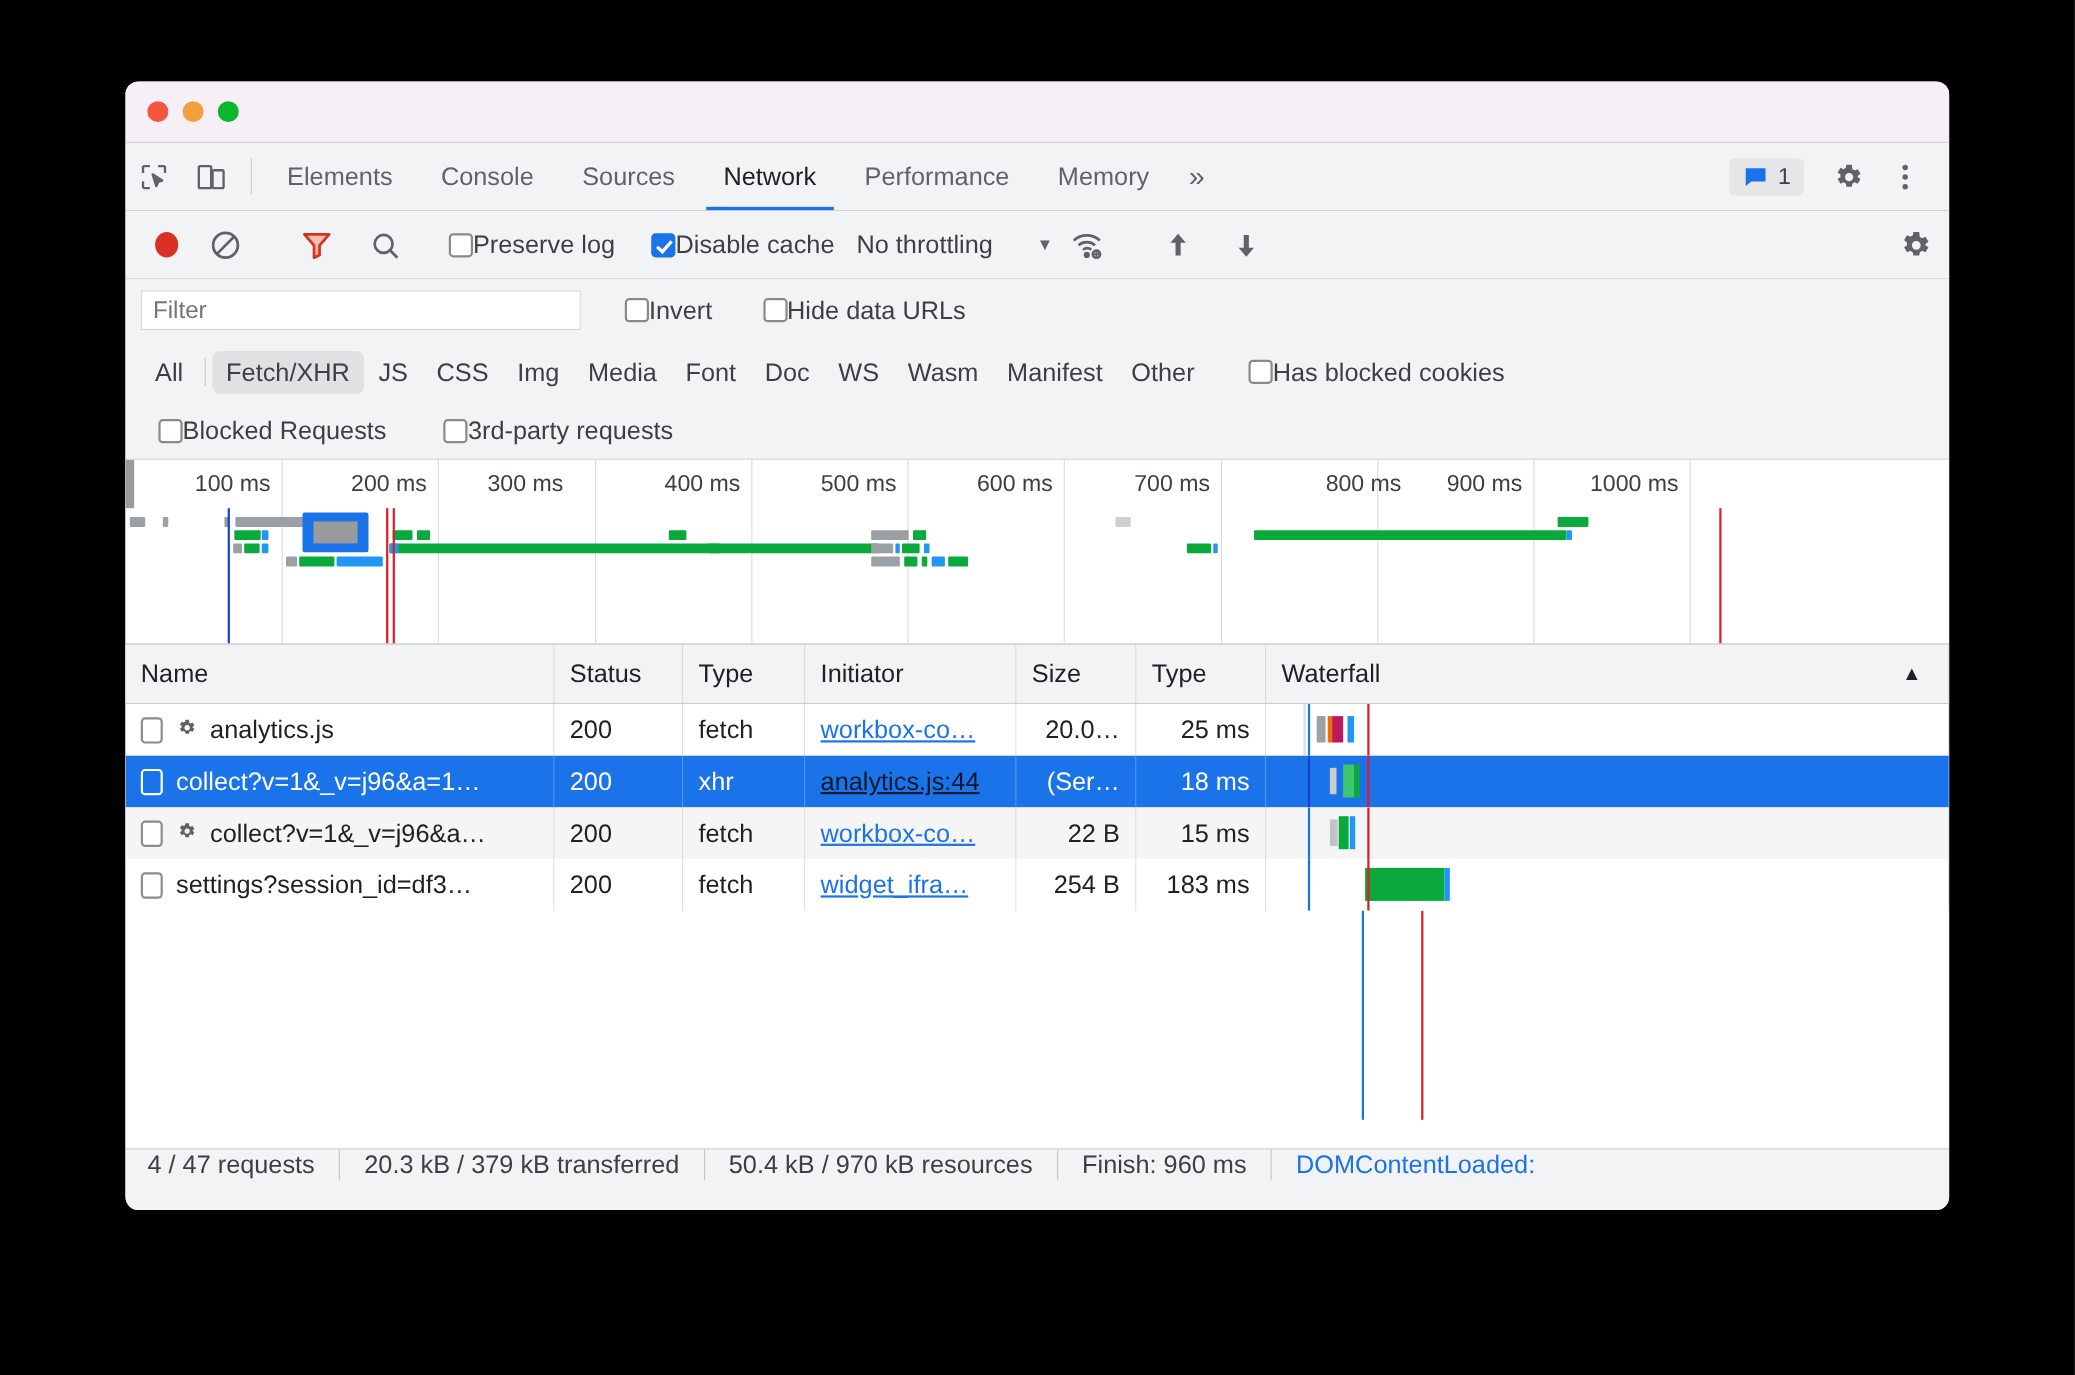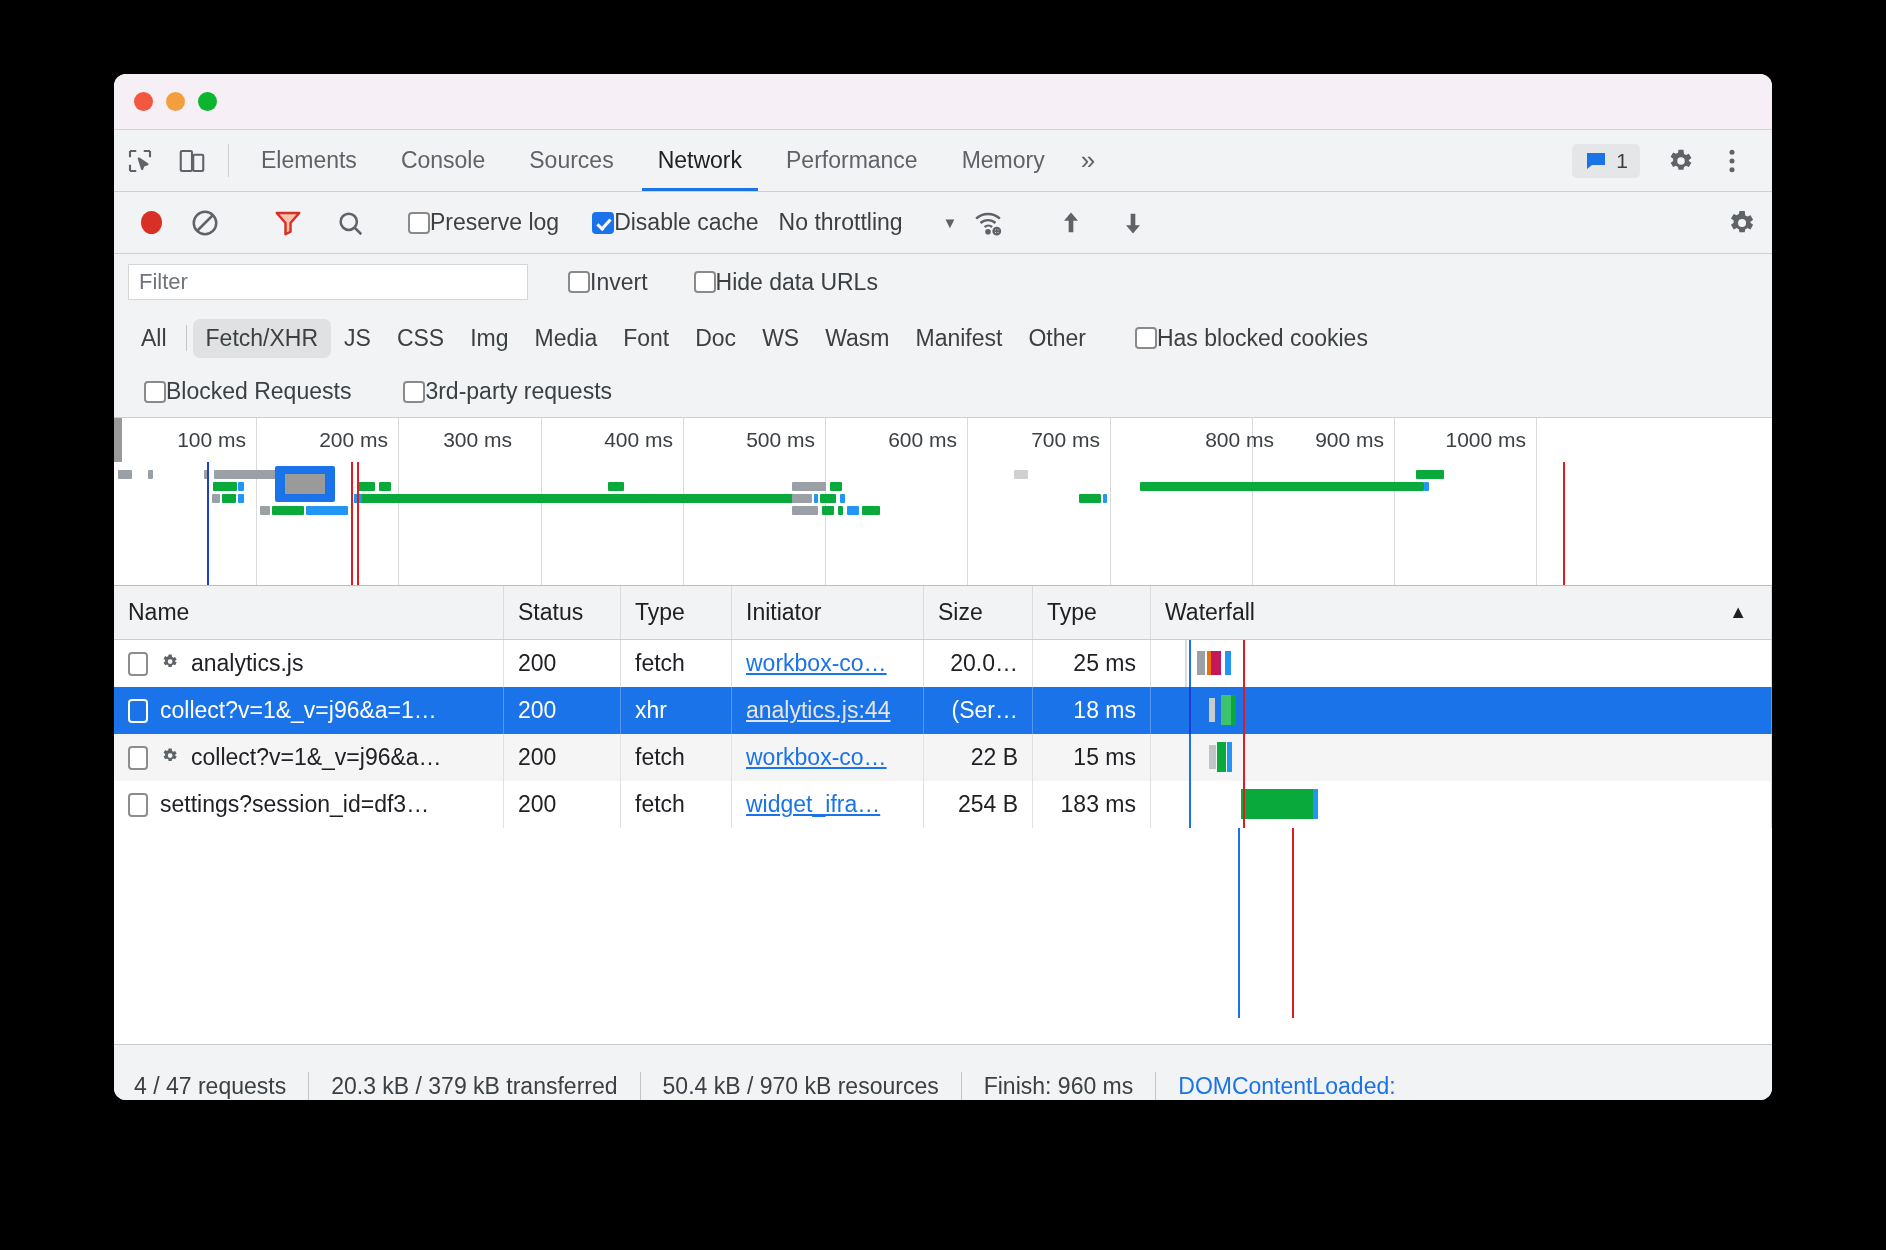--- a/index.html
+++ b/index.html
@@ -180,30 +180,30 @@
   .td.num { justify-content: flex-end; padding-right: 14px; padding-left: 6px; }
   .namecell { display: flex; align-items: center; gap: 12px; }
   .rowcb {
     width: 20px; height: 24px; border: 2px solid #8d8d8d;
     border-radius: 4px; background: #fff; flex: none;
   }
   .row.sel .rowcb { border-color: #fff; background: #1a73e8; }
   .gear-sm { flex: none; color: #5f6368; }
   .nametext { overflow: hidden; text-overflow: ellipsis; }
   .link { text-decoration: underline; color: #1a73e8; }
-  .row.sel .link { color: #e5e5e5; }
+  .row.sel .link { color: #0f172a; }
   .wf { position: relative; height: 100%; flex: 1; overflow: hidden; }
   .wf-line { position: absolute; top: 0; bottom: 0; width: 2px; }
   .wf-seg { position: absolute; top: 11px; height: 24px; }
   .wf-seg.tall { top: 8px; height: 30px; }
   
   .footer {
     height: 56px; flex: none; background: #f2f3f4;
     border-top: 1px solid #cdcdcd;
-    display: flex; align-items: flex-end; padding-left: 20px;
+    display: flex; align-items: flex-start; padding-left: 20px;
     font-size: 23px; color: #3c4043; gap: 0;
   }
   .fsep { width: 1px; height: 28px; background: #c4c4c4; margin: 0 22px; }
   .fblue { color: #1a73e8; }
 </style>
 </head>
 <body>
 
 <div class="stage">
   <div class="window">

